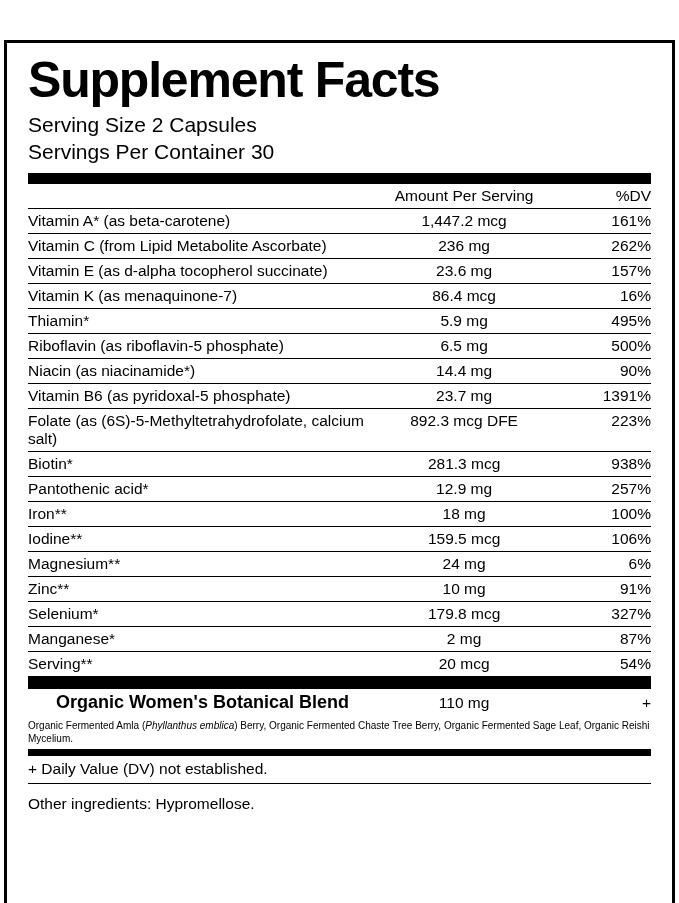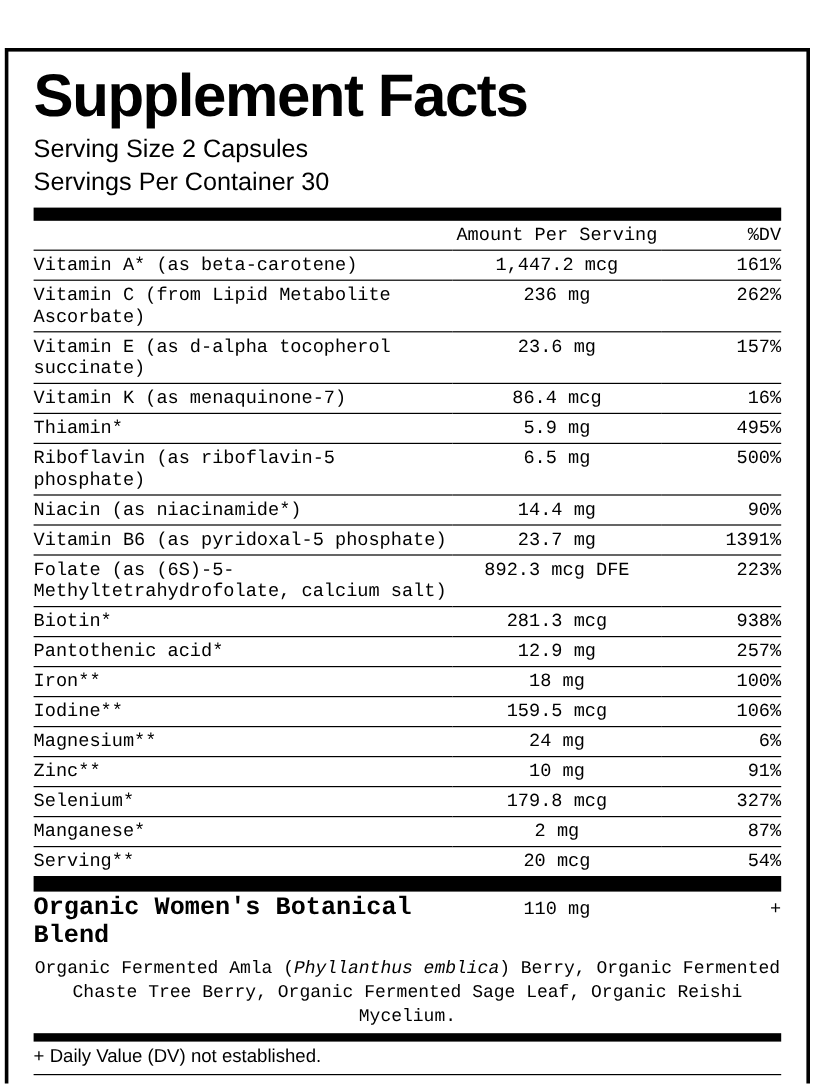--- a/index.html
+++ b/index.html
@@ -58,21 +58,20 @@
     background: #000;
   }
   .rule-thin {
     height: 1px;
     background: #000;
   }
   table.facts {
     width: 100%;
     border-collapse: collapse;
     font-size: 15.5px;
-    font-family: Liberation Mono, monospace;
   }
   table.facts td, table.facts th {
     padding: 3px 0 3px 0;
     vertical-align: baseline;
   }
   .hdr-row th {
     font-weight: normal;
     font-size: 15.5px;
     padding-bottom: 4px;
     padding-top: 3px;
@@ -103,32 +102,32 @@
     border-bottom: 0;
   }
   .thickline td {
     padding: 0;
     height: 7px;
     background: #000;
     border: 0;
   }
   .blend-name {
     font-weight: bold;
-    font-size: 21px;
+    font-size: 18px;
+    text-align: center;
   }
   .blend-row td {
     padding-top: 5px;
     padding-bottom: 1px;
   }
   .blend-desc {
-    font-size: 15px;
+    font-size: 10px;
     line-height: 1.34;
     padding-left: 18px;
     padding-bottom: 5px;
-    text-align: center;
   }
   em {
     font-style: italic;
   }
   .footnote {
     font-size: 15.5px;
     padding: 4px 0 5px 0;
   }
   .other-ing {
     font-size: 15.5px;

